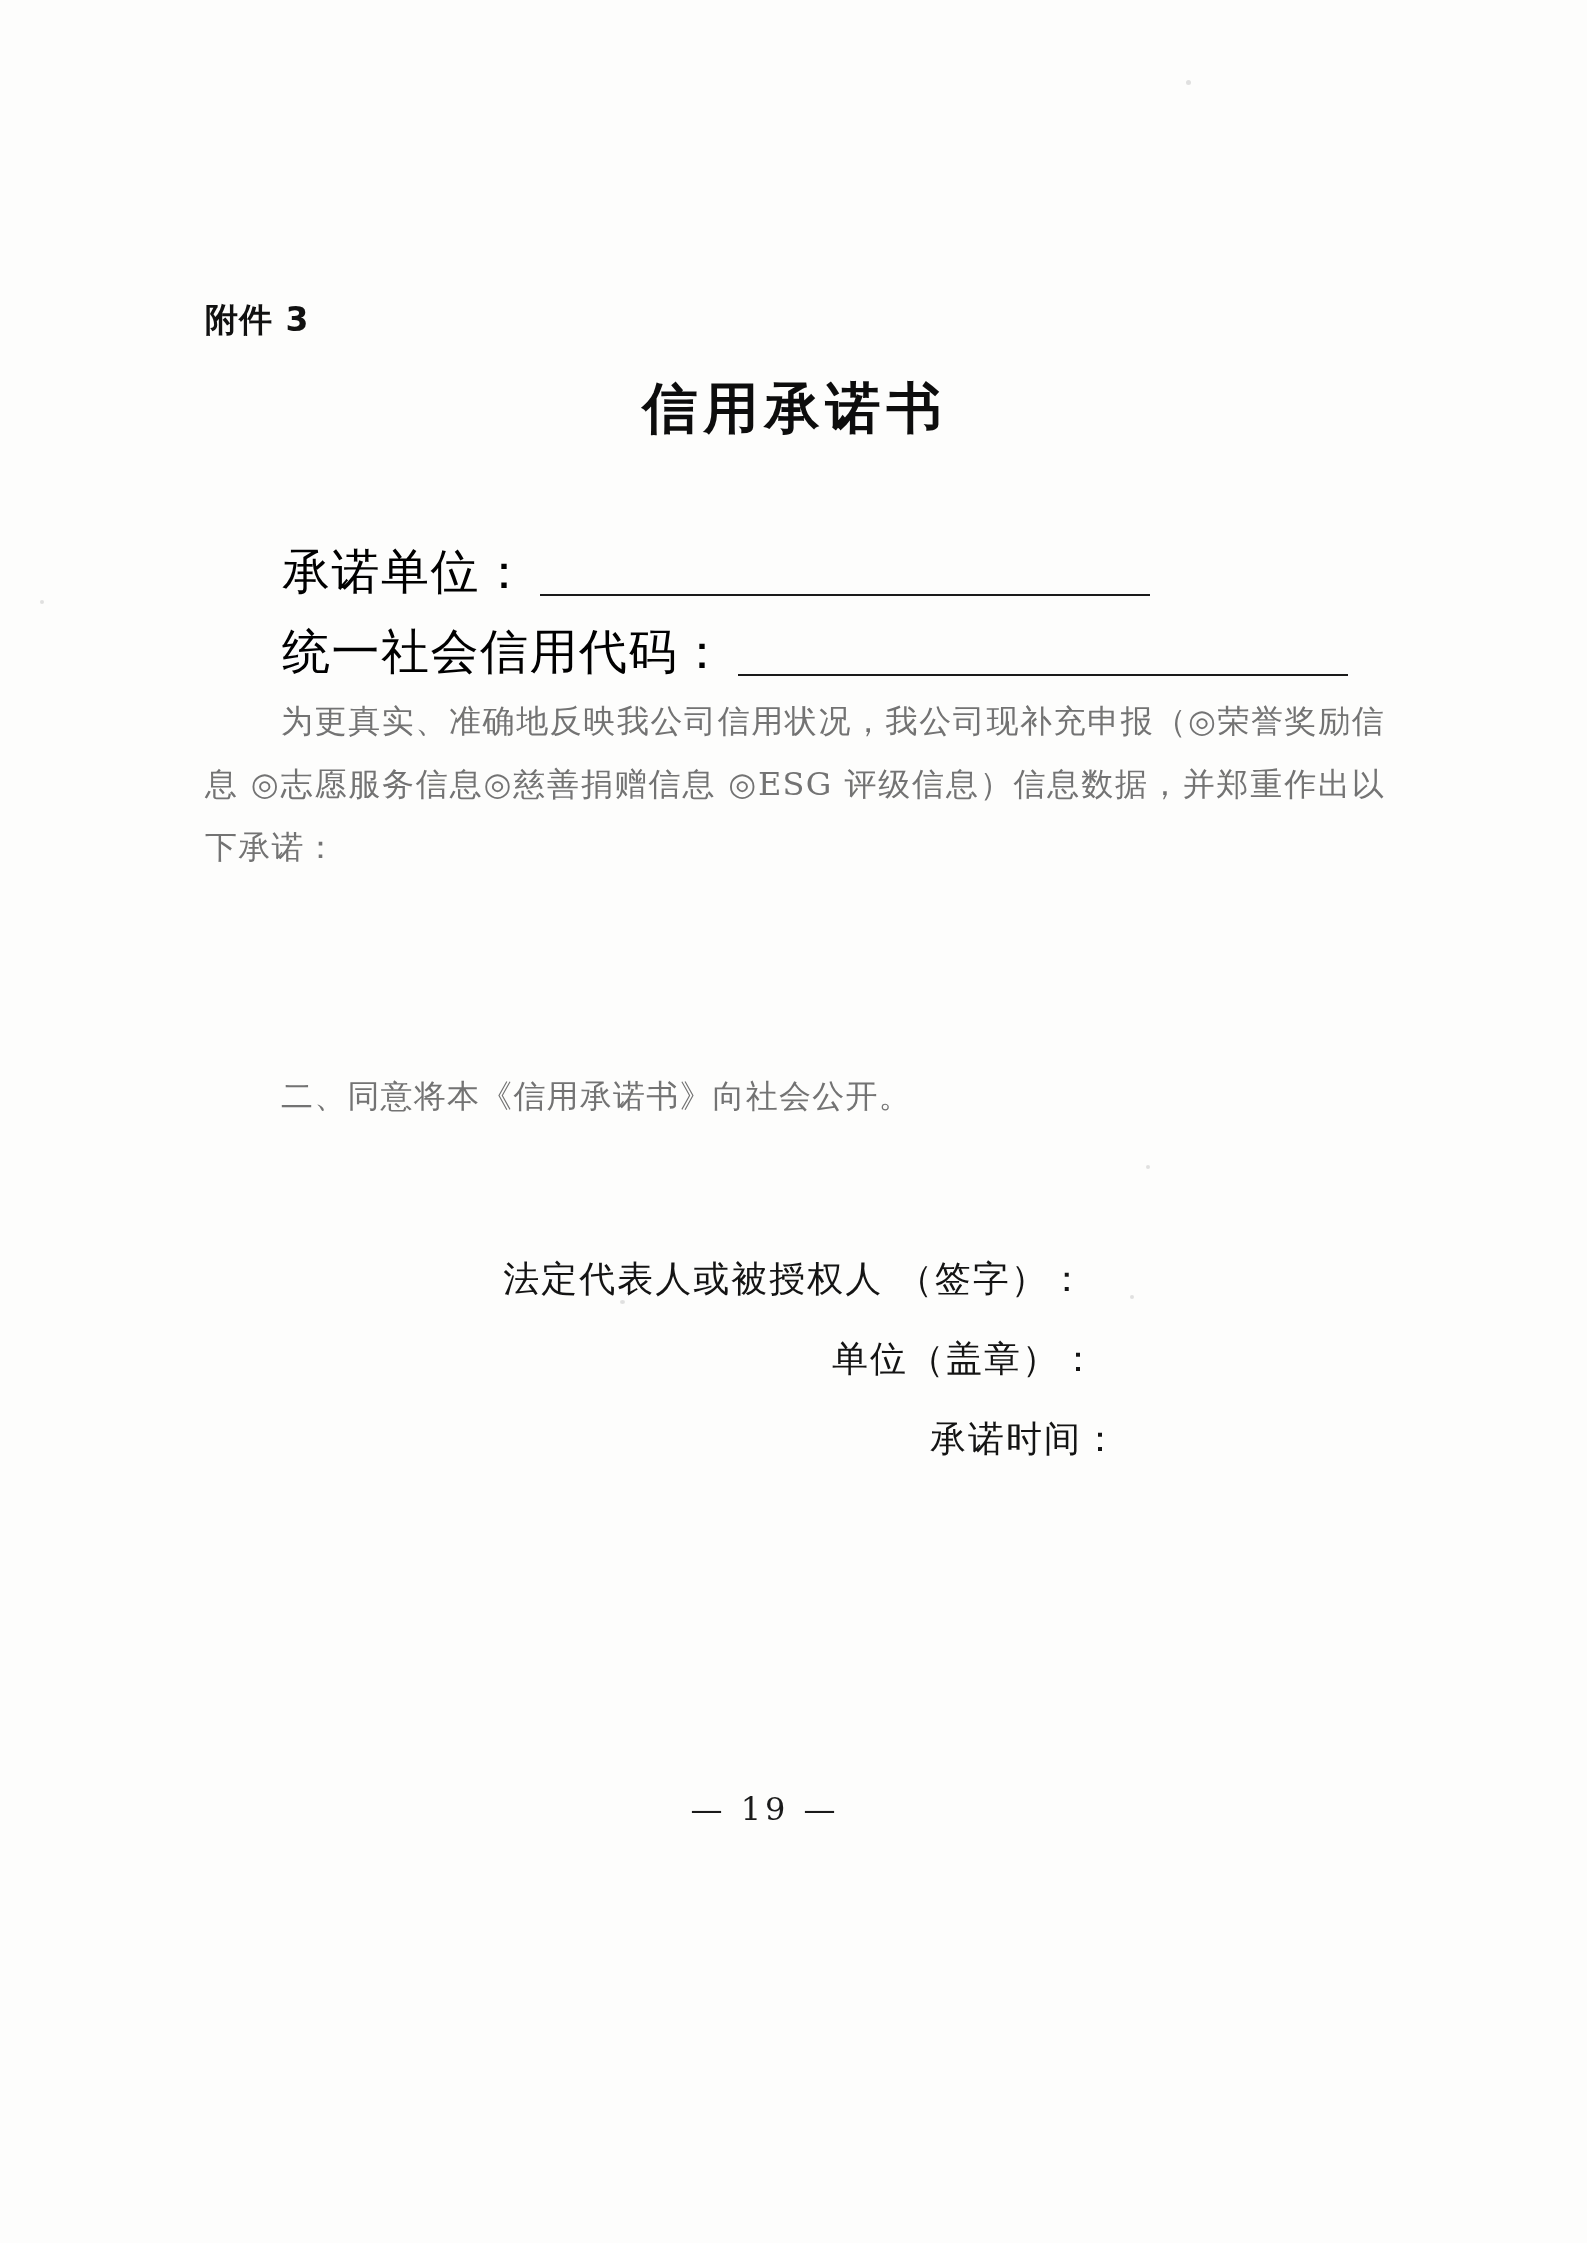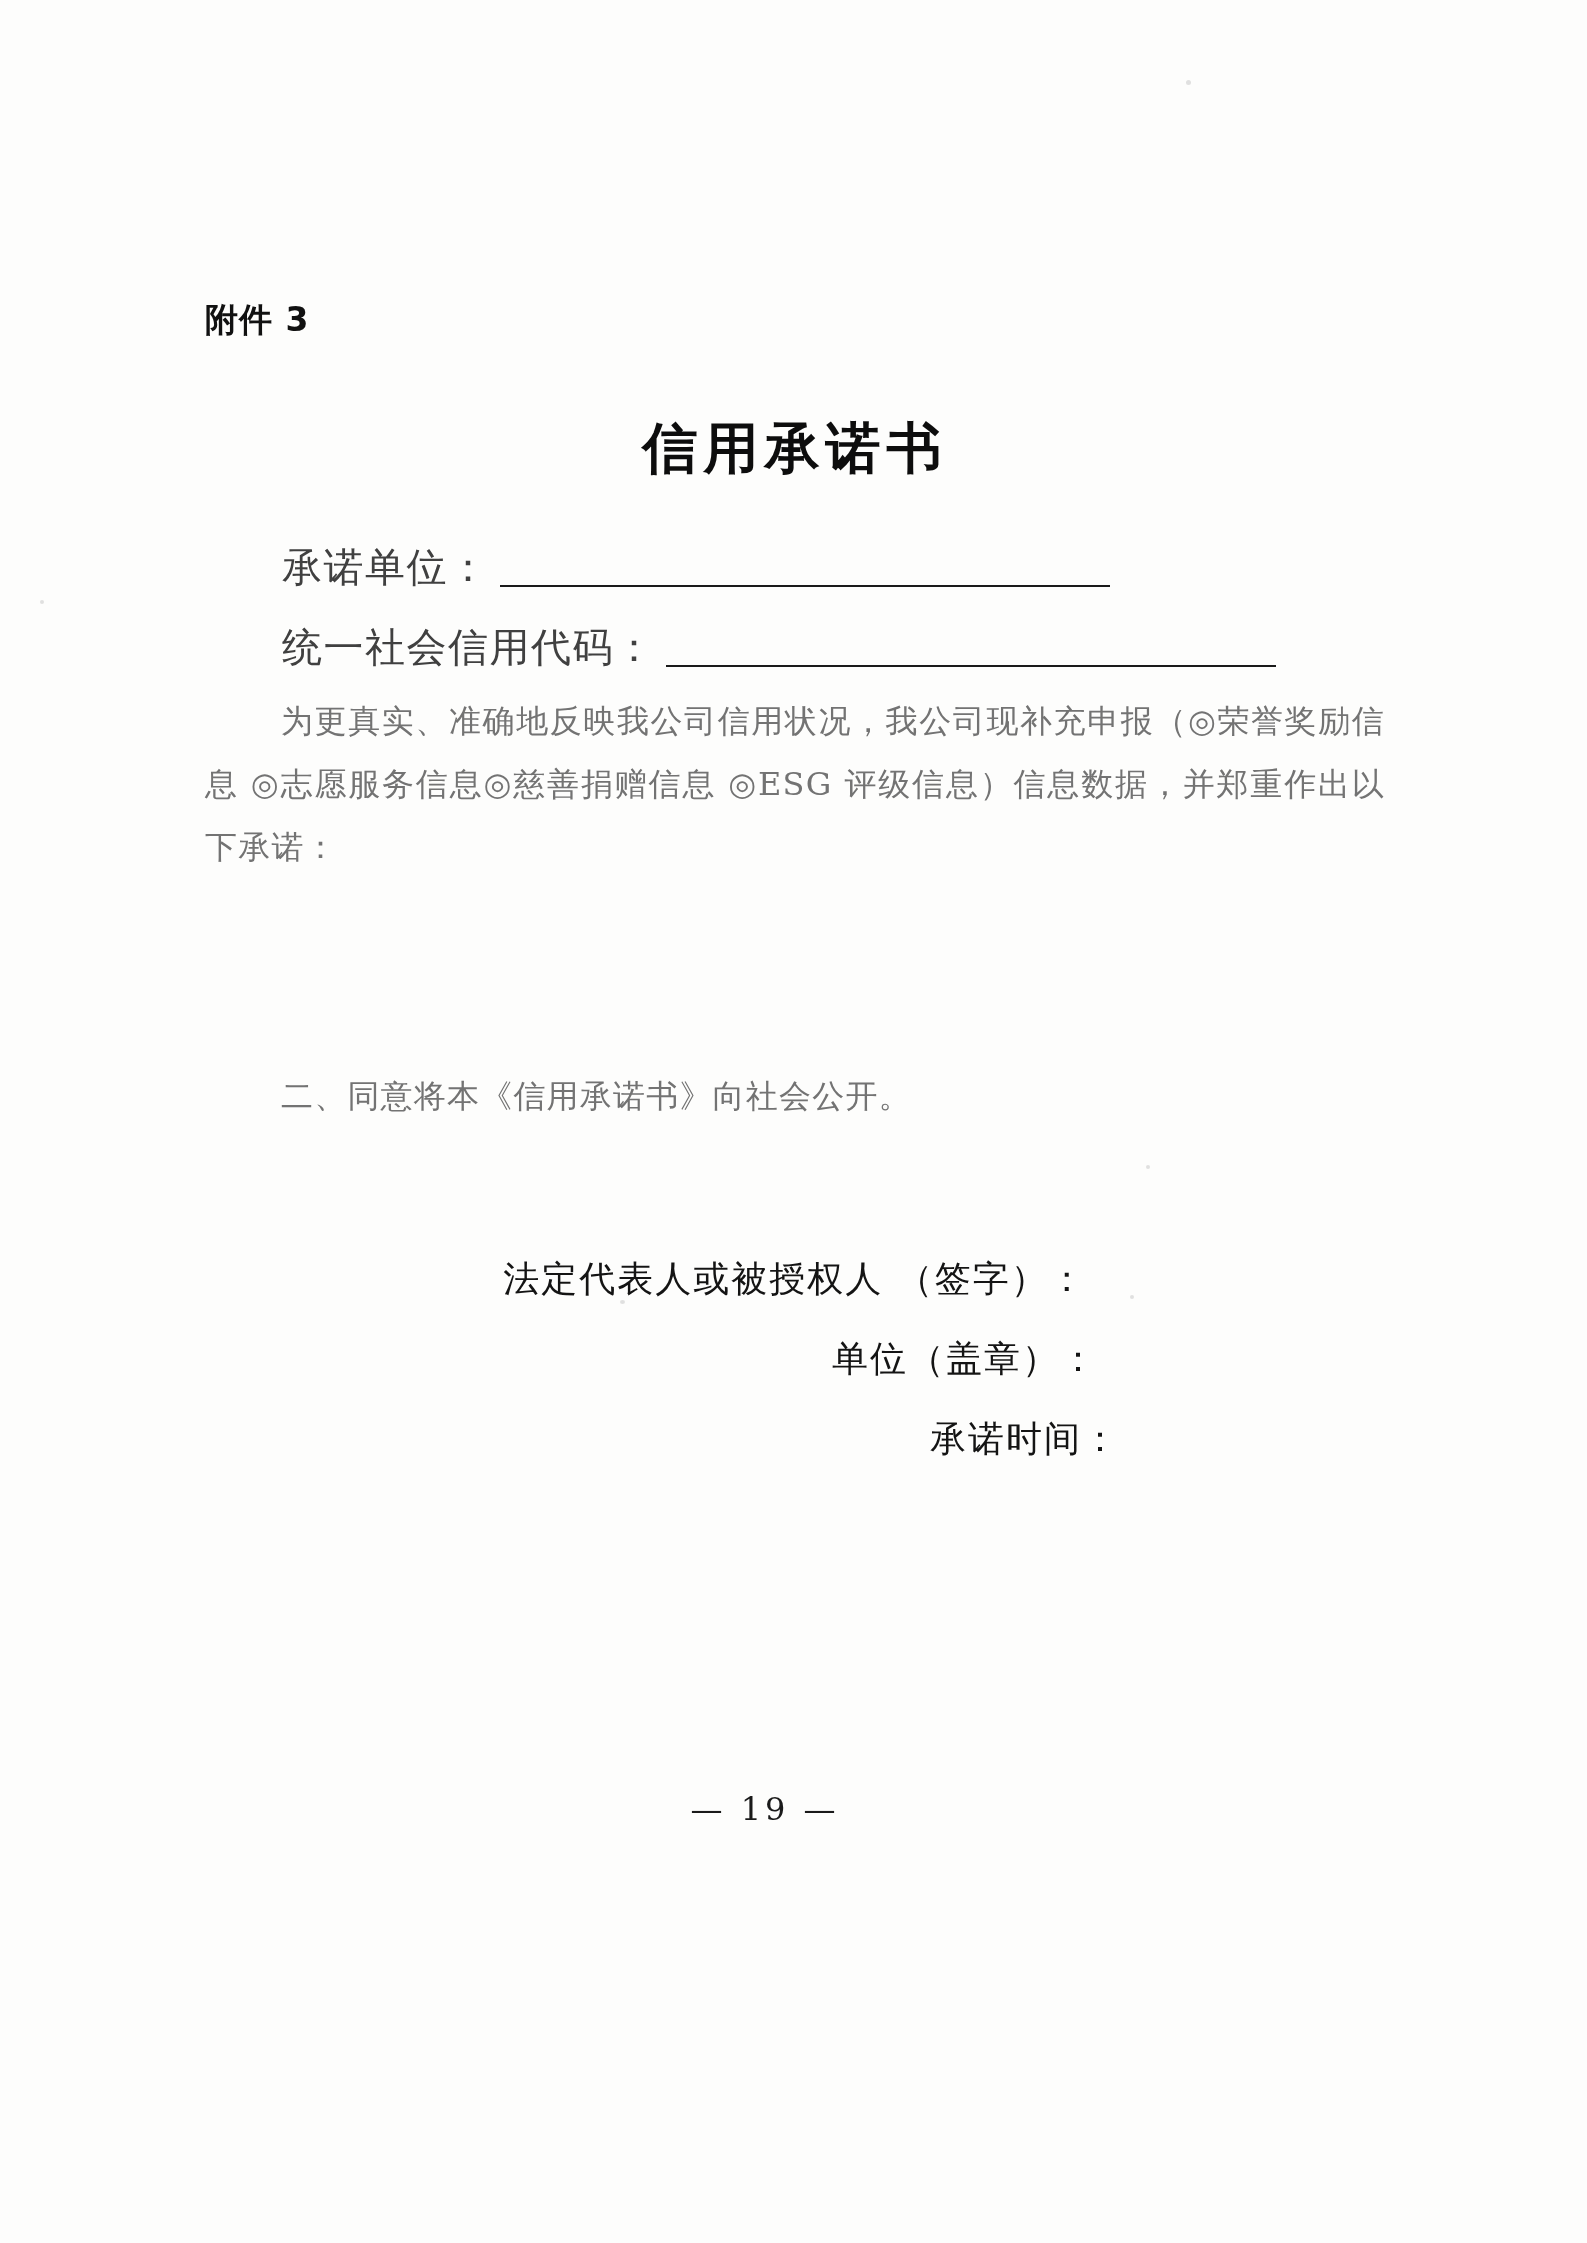--- a/index.html
+++ b/index.html
@@ -43,30 +43,29 @@
     position: absolute;
     left: 0;
     right: 0;
     top: 372px;
     text-align: center;
     font-family: "DejaVu Serif", serif;
     font-size: 55px;
     font-weight: 700;
     letter-spacing: 6px;
     color: #0d0d0d;
-    margin-top: 40px;
   }
 
   .field-row {
     position: absolute;
     display: flex;
     align-items: flex-end;
-    font-size: 40px;
+    font-size: 48px;
     letter-spacing: 1.5px;
-    color: #404040;
+    color: #000000;
     font-family: "DejaVu Serif", serif;
   }
   .field-row .lbl {
     white-space: nowrap;
   }
   .blank-line {
     display: inline-block;
     border-bottom: 2px solid #1a1a1a;
     height: 1px;
   }

